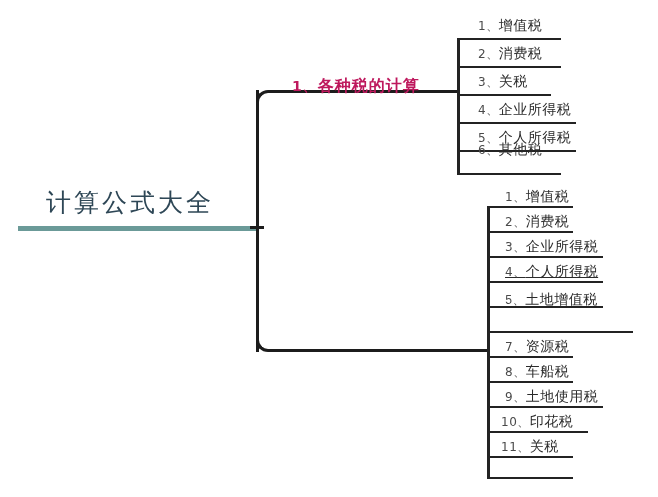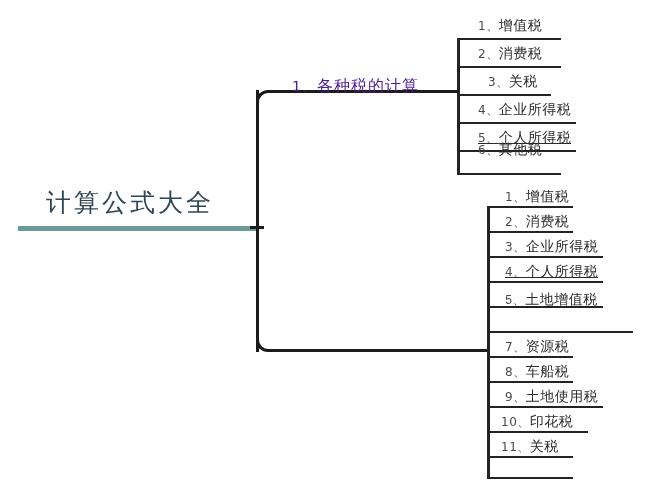--- a/index.html
+++ b/index.html
@@ -79,22 +79,22 @@
     top: 338px;
     border-top: none;
     border-right: none;
     border-bottom-left-radius: 12px;
   }
 
   
   .branch-label {
     position: absolute;
     font-size: 16px;
-    font-weight: normal;
-    color: #4c1d95;
+    font-weight: bold;
+    color: #be185d;
     white-space: nowrap;
     letter-spacing: 1px;
   }
   .branch-label .num {
     font-size: 14px;
   }
 
   
   .spine {
     position: absolute;
@@ -147,27 +147,27 @@
   <div class="child-sep" style="left:457px; top:122px; width:119px;"></div>
   <div class="child-sep" style="left:457px; top:150px; width:119px;"></div>
   <div class="child-sep" style="left:457px; top:173px; width:104px;"></div>
 
   <div class="child-item" style="left:478px; top:17px;">
     <span class="cnum">1、</span><span>增值税</span>
   </div>
   <div class="child-item" style="left:478px; top:45px;">
     <span class="cnum">2、</span><span>消费税</span>
   </div>
-  <div class="child-item" style="left:478px; top:73px;margin-left:10px;">
+  <div class="child-item" style="left:478px; top:73px;">
     <span class="cnum">3、</span><span>关税</span>
   </div>
   <div class="child-item" style="left:478px; top:101px;">
     <span class="cnum">4、</span><span>企业所得税</span>
   </div>
-  <div class="child-item" style="left:478px; top:129px;text-decoration:underline;">
+  <div class="child-item" style="left:478px; top:129px;">
     <span class="cnum">5、</span><span>个人所得税</span>
   </div>
   <div class="child-item" style="left:478px; top:141px;">
     <span class="cnum">6、</span><span>其他税</span>
   </div>
 
 
   <div class="spine" style="left:487px; top:206px; height:271px;"></div>
 
   <div class="child-sep" style="left:487px; top:206px; width:86px;"></div>

